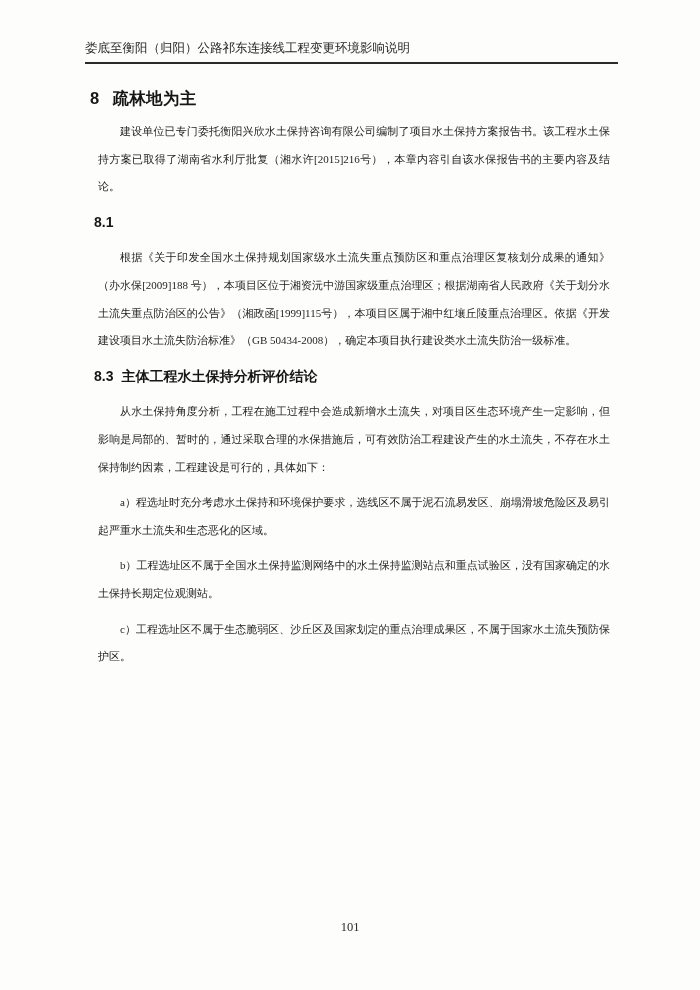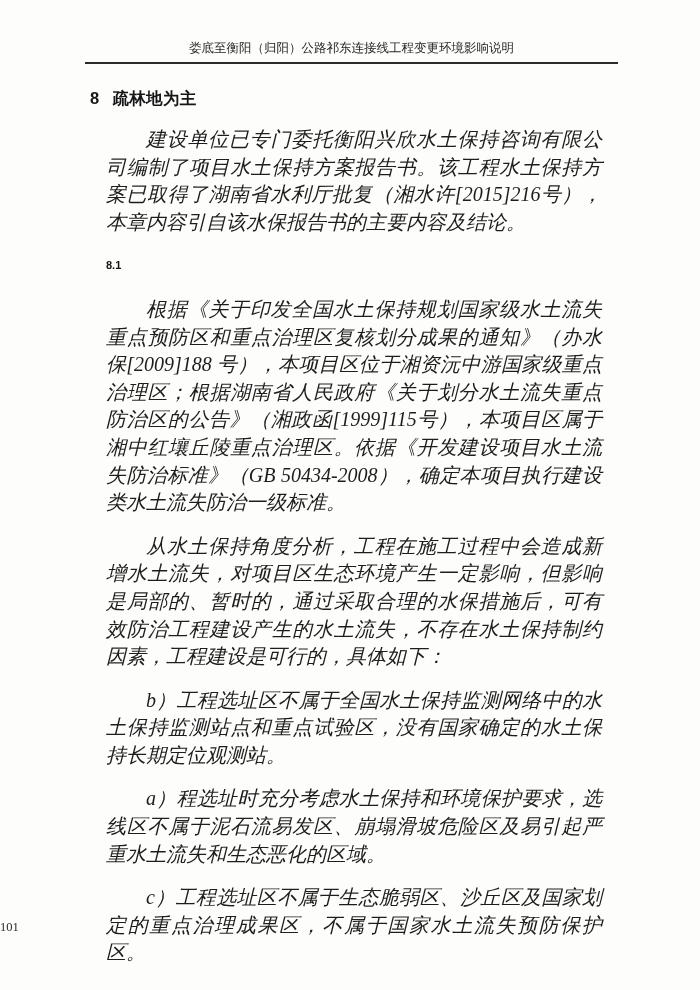--- a/index.html
+++ b/index.html
@@ -12,21 +12,21 @@
     overflow: hidden;
   }
   .page {
     position: absolute; inset: 0;
     background: #fdfdfc;
   }
   
   .page-header {
     position: absolute;
     left: 85px; right: 82px; top: 40px;
-    text-align: center;
+    text-align: left;
     font-size: 12.5px;
     line-height: 17px;
     color: #242424;
     padding-bottom: 5px;
     border-bottom: 2px solid #2b2b2b;
   }
   
   .content {
     position: absolute;
     left: 90px; width: 528px; top: 86px;
@@ -36,42 +36,42 @@
     font-family: "Liberation Sans", "DejaVu Sans", sans-serif;
     font-weight: bold;
     font-size: 16.5px;
     line-height: 24px;
     color: #161616;
     display: flex;
     gap: 13px;
     letter-spacing: 0.3px;
   }
   .h2 {
-    margin: 16px;
+    margin: 4px;
     font-family: "Liberation Sans", "DejaVu Sans", sans-serif;
     font-weight: bold;
-    font-size: 11px;
+    font-size: 14px;
     line-height: 27.6px;
     color: #161616;
     display: flex;
     gap: 8px;
   }
   .para {
-    margin: 16px;
-    font-size: 20px;
+    margin: 8px;
+    font-size: 11px;
     line-height: 27.6px;
     text-align: justify;
     text-indent: 2em;
     color: #1d1d1d;
-    font-style: italic;
   }
   
   .page-footer {
     position: absolute;
     left: 0; right: 0; top: 920px;
+    text-align: center;
     font-size: 12.5px;
     color: #2a2a2a;
   }
 </style>
 </head>
 <body>
 
 <div class="page">
 
   <header class="page-header">
@@ -86,23 +86,27 @@
     </h1>
 
     <p class="para">建设单位已专门委托衡阳兴欣水土保持咨询有限公司编制了项目水土保持方案报告书。该工程水土保持方案已取得了湖南省水利厅批复（湘水许[2015]216号），本章内容引自该水保报告书的主要内容及结论。</p>
 
     <h2 class="h2">
       <span>8.1</span>
     </h2>
 
     <p class="para">根据《关于印发全国水土保持规划国家级水土流失重点预防区和重点治理区复核划分成果的通知》（办水保[2009]188 号），本项目区位于湘资沅中游国家级重点治理区；根据湖南省人民政府《关于划分水土流失重点防治区的公告》（湘政函[1999]115号），本项目区属于湘中红壤丘陵重点治理区。依据《开发建设项目水土流失防治标准》（GB 50434-2008），确定本项目执行建设类水土流失防治一级标准。</p>
 
+    <h2 class="h2">
+      <span>8.3</span>
+      <span>主体工程水土保持分析评价结论</span>
+    </h2>
     <p class="para">从水土保持角度分析，工程在施工过程中会造成新增水土流失，对项目区生态环境产生一定影响，但影响是局部的、暂时的，通过采取合理的水保措施后，可有效防治工程建设产生的水土流失，不存在水土保持制约因素，工程建设是可行的，具体如下：</p>
+    <p class="para">a）程选址时充分考虑水土保持和环境保护要求，选线区不属于泥石流易发区、崩塌滑坡危险区及易引起严重水土流失和生态恶化的区域。</p>
     <p class="para">b）工程选址区不属于全国水土保持监测网络中的水土保持监测站点和重点试验区，没有国家确定的水土保持长期定位观测站。</p>
-    <p class="para">a）程选址时充分考虑水土保持和环境保护要求，选线区不属于泥石流易发区、崩塌滑坡危险区及易引起严重水土流失和生态恶化的区域。</p>
     <p class="para">c）工程选址区不属于生态脆弱区、沙丘区及国家划定的重点治理成果区，不属于国家水土流失预防保护区。</p>
 
   </main>
 
   <footer class="page-footer">
     <span>101</span>
   </footer>
 
 </div>
 

